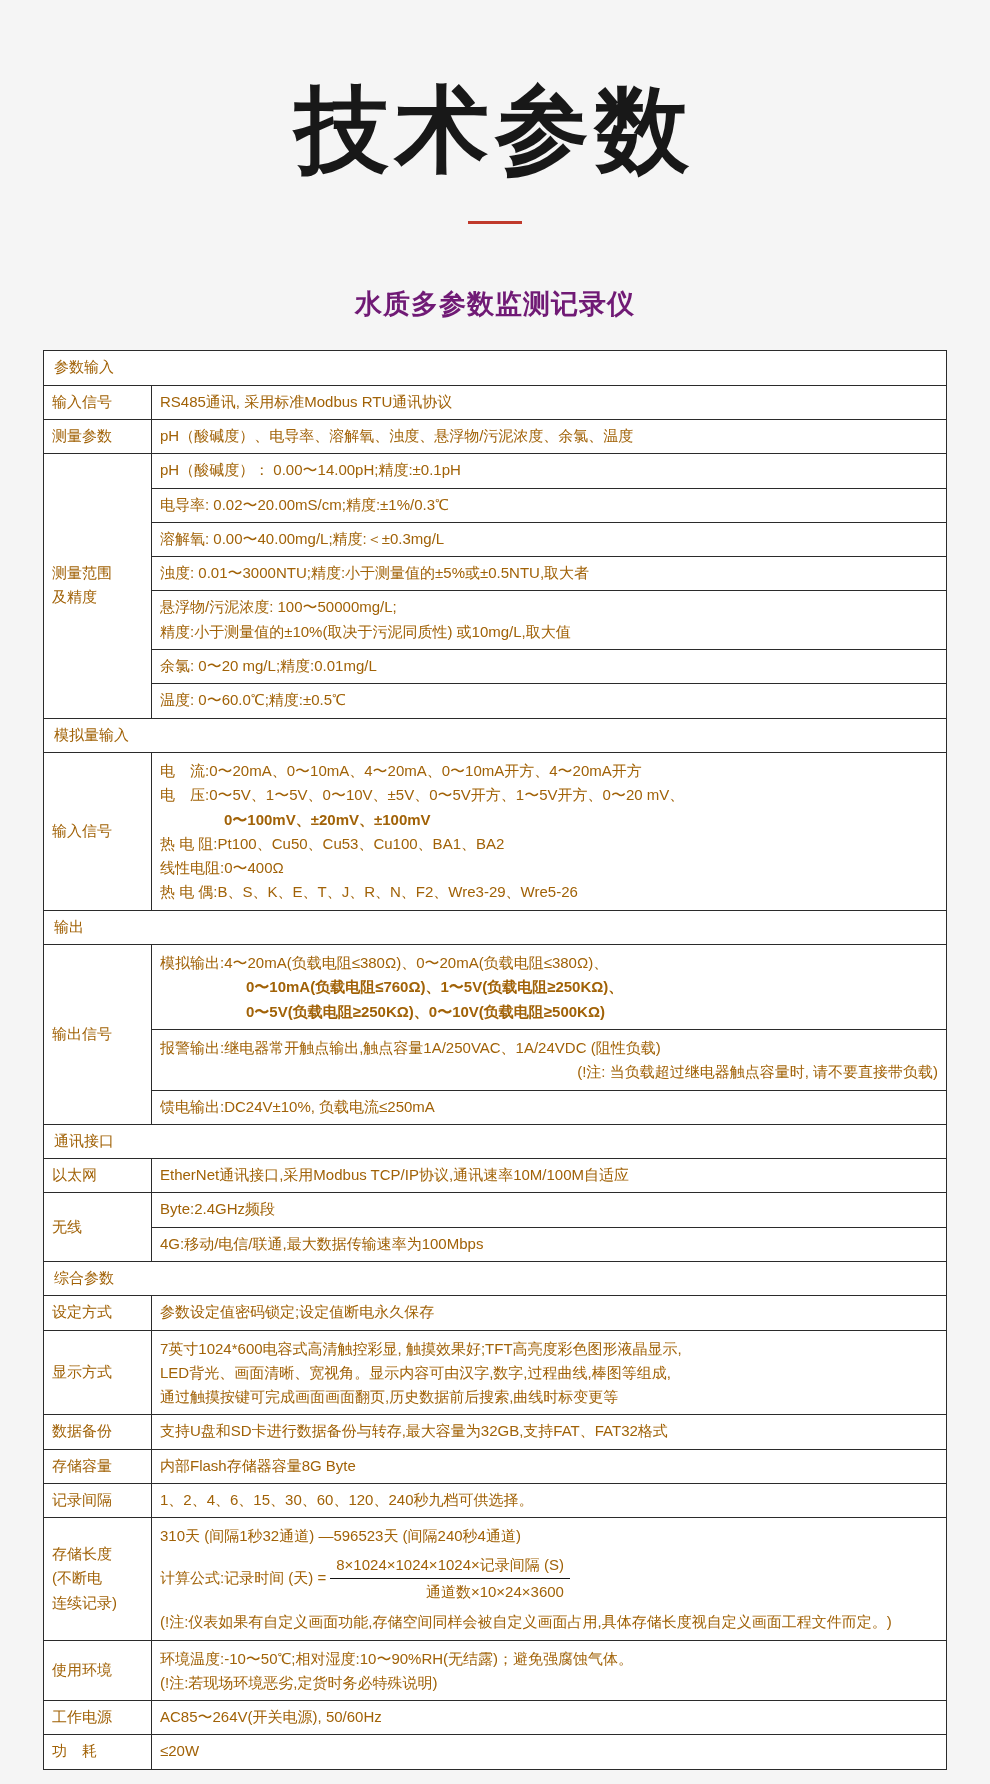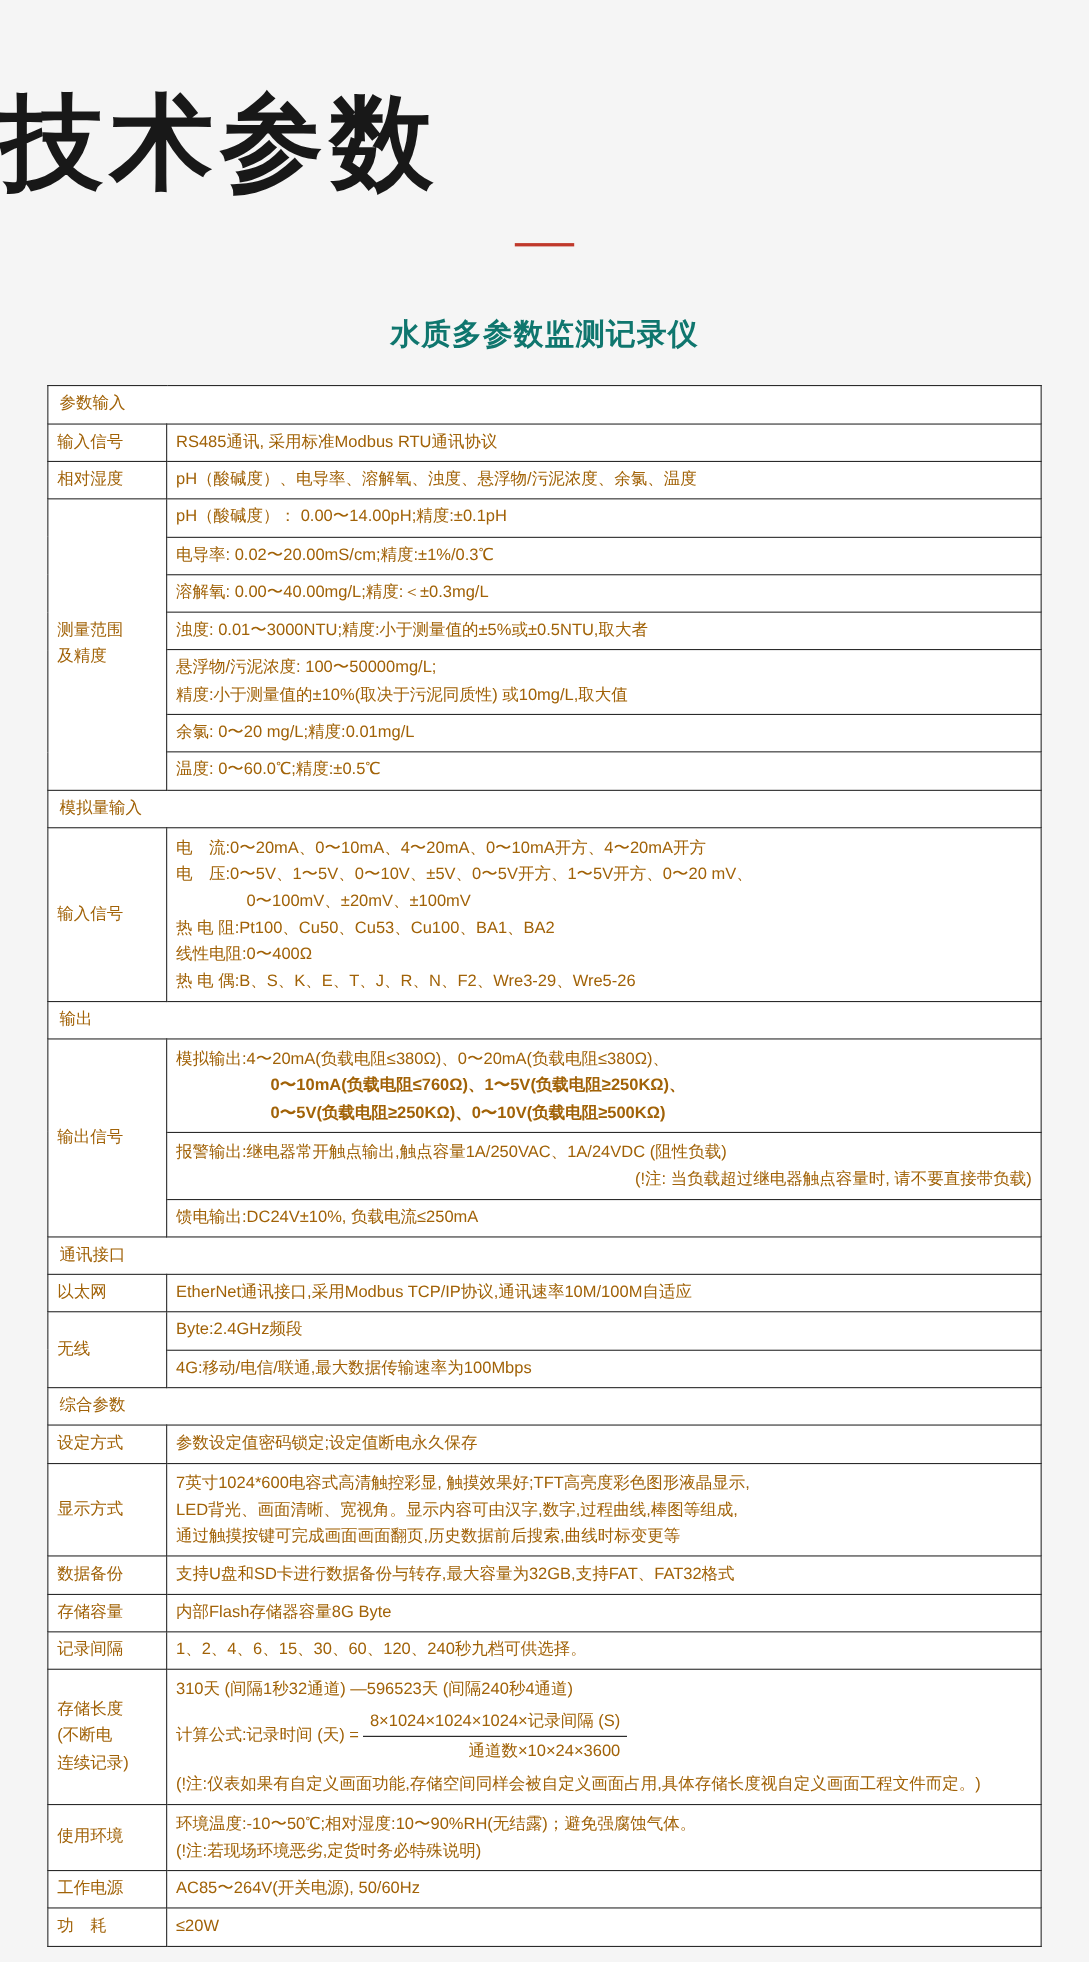--- a/index.html
+++ b/index.html
@@ -15,38 +15,39 @@
   }
   .page {
     width: 990px;
     min-height: 1784px;
     background: #f5f5f5;
     box-sizing: border-box;
     padding: 0;
     position: relative;
   }
   .hero-title {
+    text-align: center;
     font-size: 94px;
     font-weight: bold;
     letter-spacing: 6px;
     color: #181818;
     padding-top: 78px;
     line-height: 1.1;
   }
   .hero-rule {
     width: 54px;
     height: 3px;
     background: #c0392b;
     margin: 40px auto 0 auto;
   }
   .subtitle {
     text-align: center;
     font-size: 27px;
     font-weight: bold;
-    color: #0f766e;
+    color: #701a75;
     margin-top: 62px;
     letter-spacing: 1px;
   }
   table.spec {
     width: 904px;
     margin: 28px auto 0 auto;
     border-collapse: collapse;
     background: #fff;
     table-layout: fixed;
   }
@@ -69,21 +70,21 @@
     font-weight: normal;
     padding-left: 10px;
   }
   td.val {
     padding-left: 12px;
     margin-top: 44px;
   }
   td.val.top { vertical-align: top; padding-top: 6px; }
   .ind1 { display: inline-block; padding-left: 30px; text-align: right; }
   .ind2 { display: inline-block; padding-left: 86px; font-weight: bold; }
-  .ind3 { display: inline-block; padding-left: 64px; }
+  .ind3 { display: inline-block; padding-left: 64px; font-weight: bold; }
   .formula {
     display: inline-flex;
     align-items: center;
     vertical-align: middle;
   }
   .frac {
     display: inline-block;
     text-align: right;
     vertical-align: middle;
     margin: 0 4px;
@@ -117,21 +118,21 @@
     <tbody>
 
       <tr class="section">
         <td colspan="2">参数输入</td>
       </tr>
       <tr>
         <td class="label mid">输入信号</td>
         <td class="val">RS485通讯, 采用标准Modbus RTU通讯协议</td>
       </tr>
       <tr>
-        <td class="label mid">相对湿度</td>
+        <td class="label mid">测量参数</td>
         <td class="val">pH（酸碱度）、电导率、溶解氧、浊度、悬浮物/污泥浓度、余氯、温度</td>
       </tr>
 
       <tr>
         <td class="label" rowspan="7">
             <span class="blk">测量范围</span>
             <span class="blk">及精度</span>
           </td>
         <td class="val">pH（酸碱度）： 0.00〜14.00pH;精度:±0.1pH</td>
       </tr>

